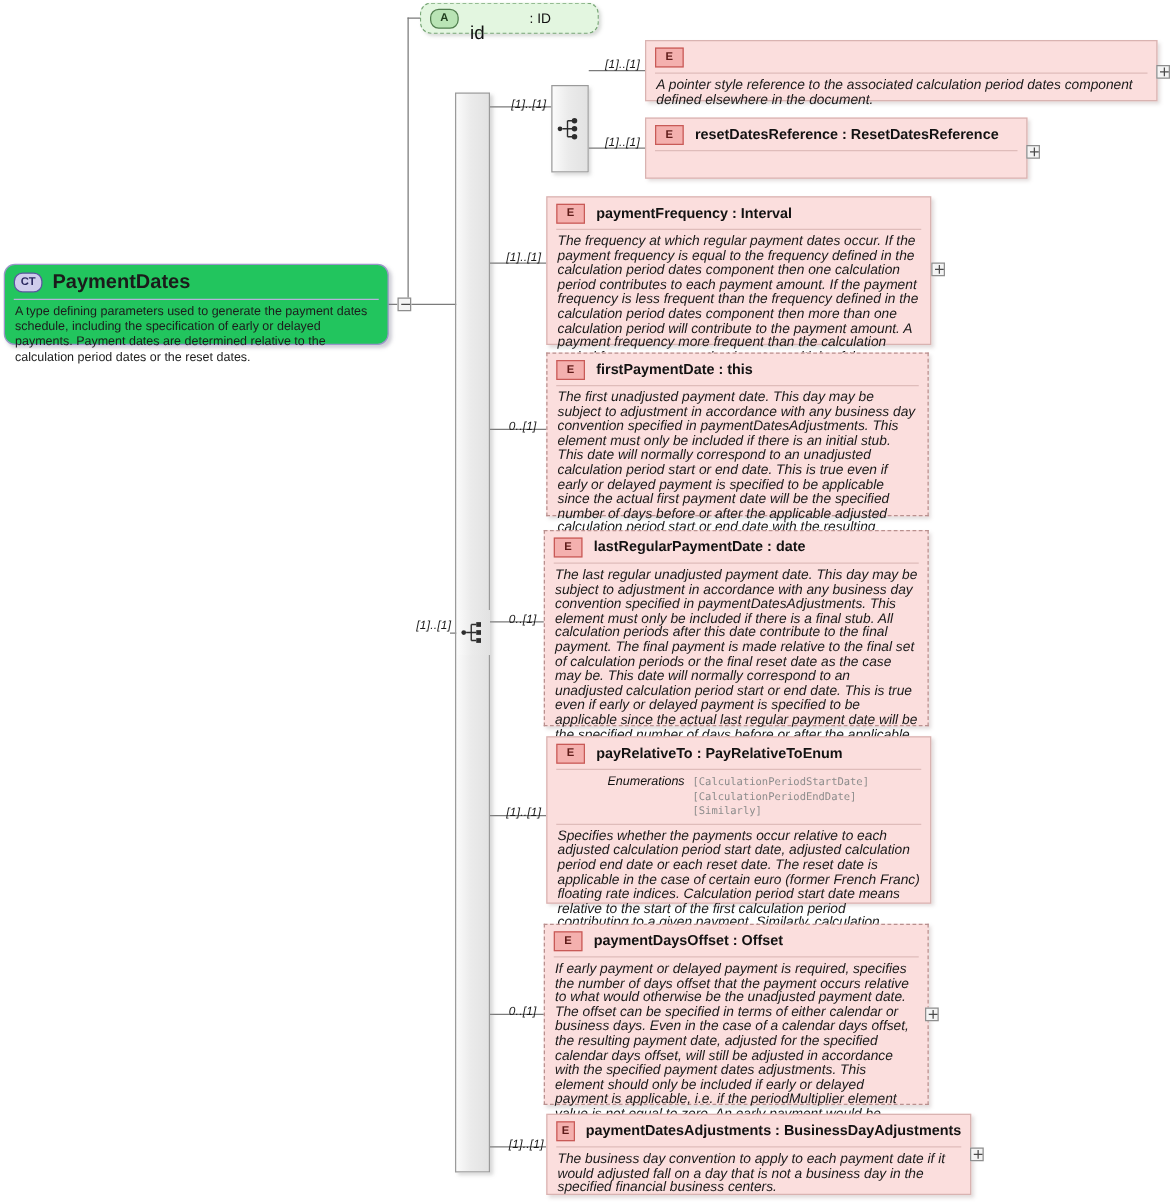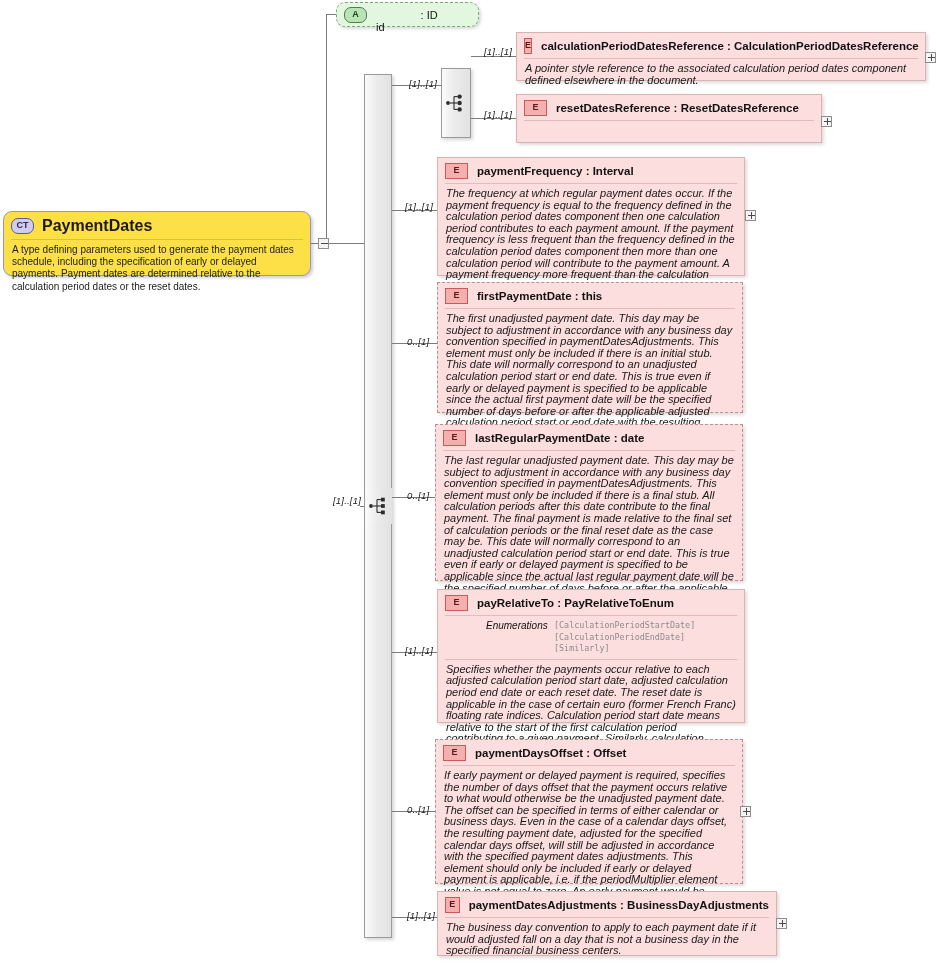--- a/index.html
+++ b/index.html
@@ -11,21 +11,21 @@
   .canvas{position:absolute;left:0;top:0;width:936px;height:963px;}
 
   
   .ln{position:absolute;background:#7b7b7b;}
   .ln.h{height:1px;}
   .ln.v{width:1px;}
 
   
   .ct-box{
     position:absolute;box-sizing:border-box;
-    background:#fde047;border:1px solid #9a95c9;border-radius:9px;
+    background:#22c55e;border:1px solid #9a95c9;border-radius:9px;
     box-shadow:2px 2px 3px rgba(120,120,140,.35);
   }
   .ct-head{display:flex;align-items:center;gap:8px;padding:5px 8px 4px 7px;}
   .ct-badge{
     width:21px;height:14px;line-height:13px;text-align:center;
     border:1px solid #5b56a0;border-radius:7px;background:#cfccec;
     font-size:9px;font-weight:bold;color:#2b2860;letter-spacing:0;
   }
   .ct-title{font-size:16px;font-weight:bold;color:#1b1b1b;}
   .ct-rule{height:1px;background:#b7b3da;margin:0 7px;}
@@ -38,21 +38,21 @@
     position:absolute;box-sizing:border-box;
     background:#e3f6e0;border:1px dashed #7aa878;border-radius:9px;
     box-shadow:2px 2px 3px rgba(130,140,130,.3);
     display:flex;align-items:center;padding:0 8px 0 7px;
   }
   .attr-badge{
     width:21px;height:14px;line-height:13px;text-align:center;
     border:1px solid #4f7d4d;border-radius:7px;background:#b9e4b5;
     font-size:9px;font-weight:bold;color:#21401f;margin-right:9px;
   }
-  .attr-name{font-size:11px;color:#111;margin-top:24px;}
+  .attr-name{font-size:15px;color:#111;margin-top:24px;}
   .attr-type{font-size:11px;color:#111;margin-left:36px;}
 
   
   .el-box{
     position:absolute;box-sizing:border-box;
     background:#fbdedd;border:1px solid #d9b3b1;
     box-shadow:2px 2px 3px rgba(150,130,130,.28);
   }
   .el-box.optional{border:1px dashed #b9908e;}
   .el-head{display:flex;align-items:center;padding:5px 7px 4px 7px;}
@@ -163,21 +163,20 @@
     </div>
     <div class="ct-rule"></div>
     <div class="ct-doc">A type defining parameters used to generate the payment dates schedule, including the specification of early or delayed payments. Payment dates are determined relative to the calculation period dates or the reset dates.</div>
   </div>
 
   <div class="tgl" style="left:318px;top:238px;"></div>
 
   <div class="el-box" style="left:516px;top:32px;width:410px;height:49px;">
     <div class="el-head">
       <span class="el-badge">E</span>
-      <span class="el-title">calculationPeriodDatesReference : CalculationPeriodDatesReference</span>
     </div>
     <div class="el-rule"></div>
     <div class="el-doc">A pointer style reference to the associated calculation period dates component defined elsewhere in the document.</div>
   </div>
   <div class="tgl plus" style="left:925px;top:52px;"></div>
   <div class="card" style="left:484px;top:46px;">[1]..[1]</div>
 
   <div class="el-box" style="left:516px;top:94px;width:306px;height:49px;">
     <div class="el-head">
       <span class="el-badge">E</span>

